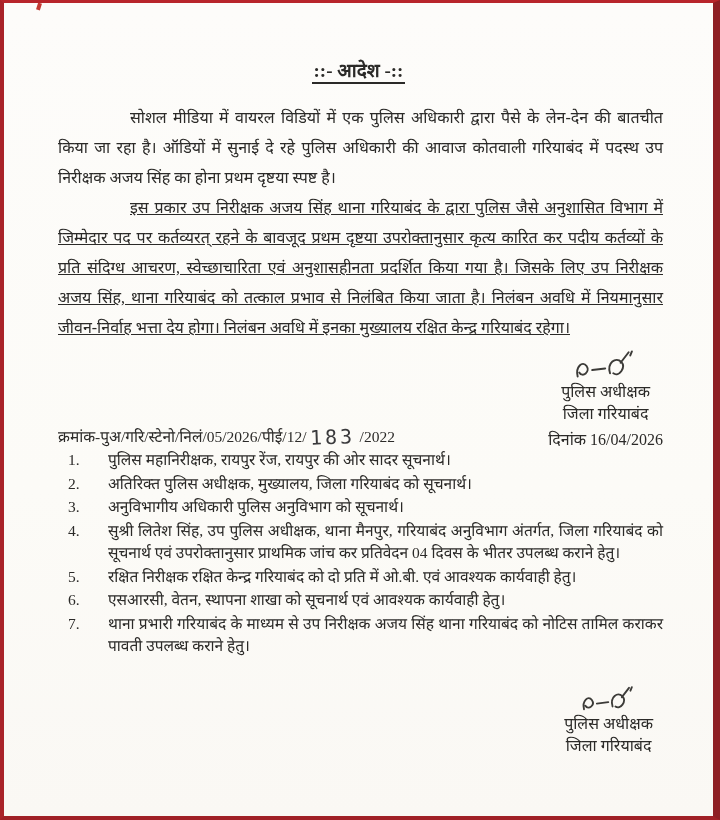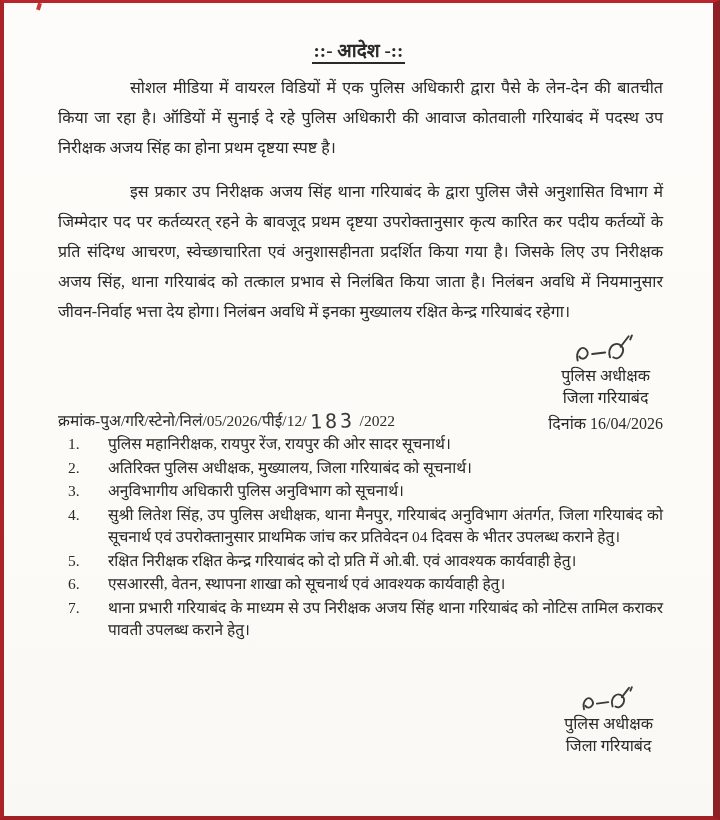--- a/index.html
+++ b/index.html
@@ -31,38 +31,38 @@
     transform: rotate(18deg);
   }
   .doc-title {
     margin-top: 46px;
     text-align: center;
     font-size: 20px;
     font-weight: bold;
     letter-spacing: 0.5px;
   }
   .order-heading {
-    margin-top: 34px;
+    margin-top: 54px;
     text-align: center;
     font-size: 19px;
     font-weight: bold;
   }
   .order-heading span {
     border-bottom: 2px solid #2b2a28;
     padding: 0 2px 1px 2px;
   }
   .body-para {
     margin: 0 50px 0 54px;
     text-align: justify;
     font-size: 16px;
     line-height: 30px;
     text-indent: 72px;
   }
-  .body-para.first { margin-top: 10px; }
-  .body-para.second { margin-top: 14px; }
+  .body-para.first { margin-top: 20px; }
+  .body-para.second { margin-top: 0; text-decoration: underline; }
 
   .sign-ref-row {
     position: relative;
     margin: 6px 50px 0 54px;
     height: 96px;
   }
   .sign-block-top {
     position: absolute;
     right: 0;
     top: 0;

